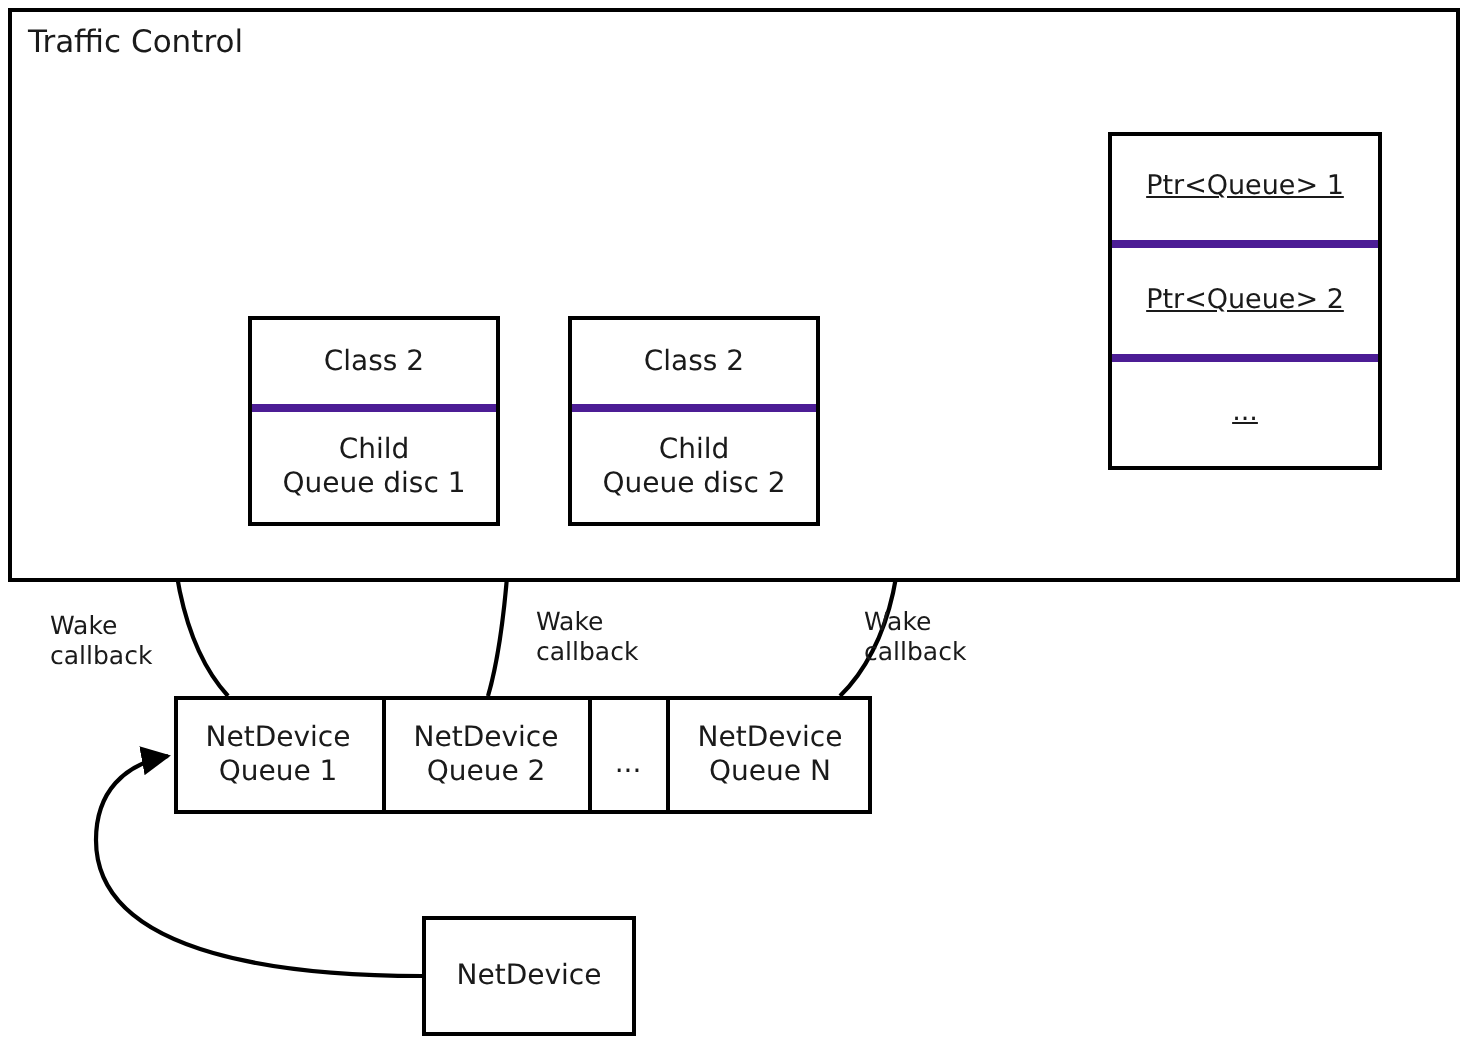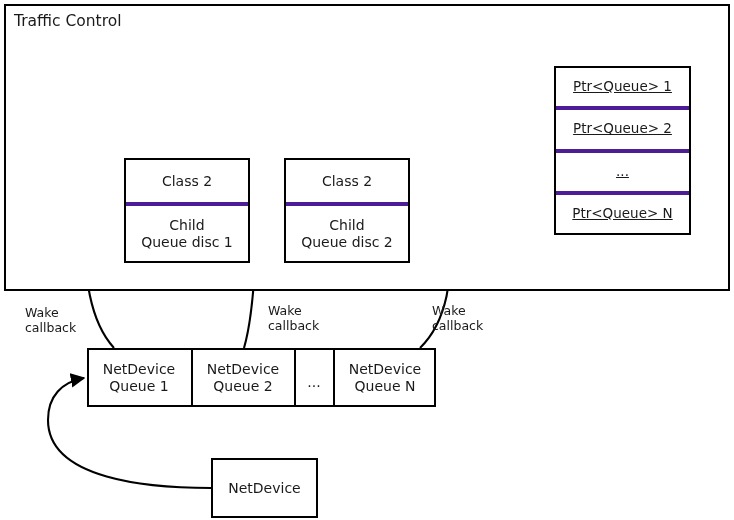--- a/index.html
+++ b/index.html
@@ -206,21 +206,20 @@
   <div class="node class-box" id="class-box-2">
     <div class="cell class-head">Class 2</div>
     <div class="cell class-body divider-h">Child
 Queue disc 2</div>
   </div>
 
   <div class="node" id="map-box">
     <div class="cell map-row">Ptr&lt;Queue&gt; 1</div>
     <div class="cell map-row divider-h">Ptr&lt;Queue&gt; 2</div>
     <div class="cell map-row divider-h">...</div>
-    <div class="cell map-row divider-h">Ptr&lt;Queue&gt; N</div>
   </div>
 
   <div class="node" id="ndq-row">
     <div class="cell ndq-cell">NetDevice
 Queue 1</div>
     <div class="cell ndq-cell divider-v">NetDevice
 Queue 2</div>
     <div class="cell ndq-ellipsis divider-v">...</div>
     <div class="cell ndq-cell divider-v">NetDevice
 Queue N</div>

